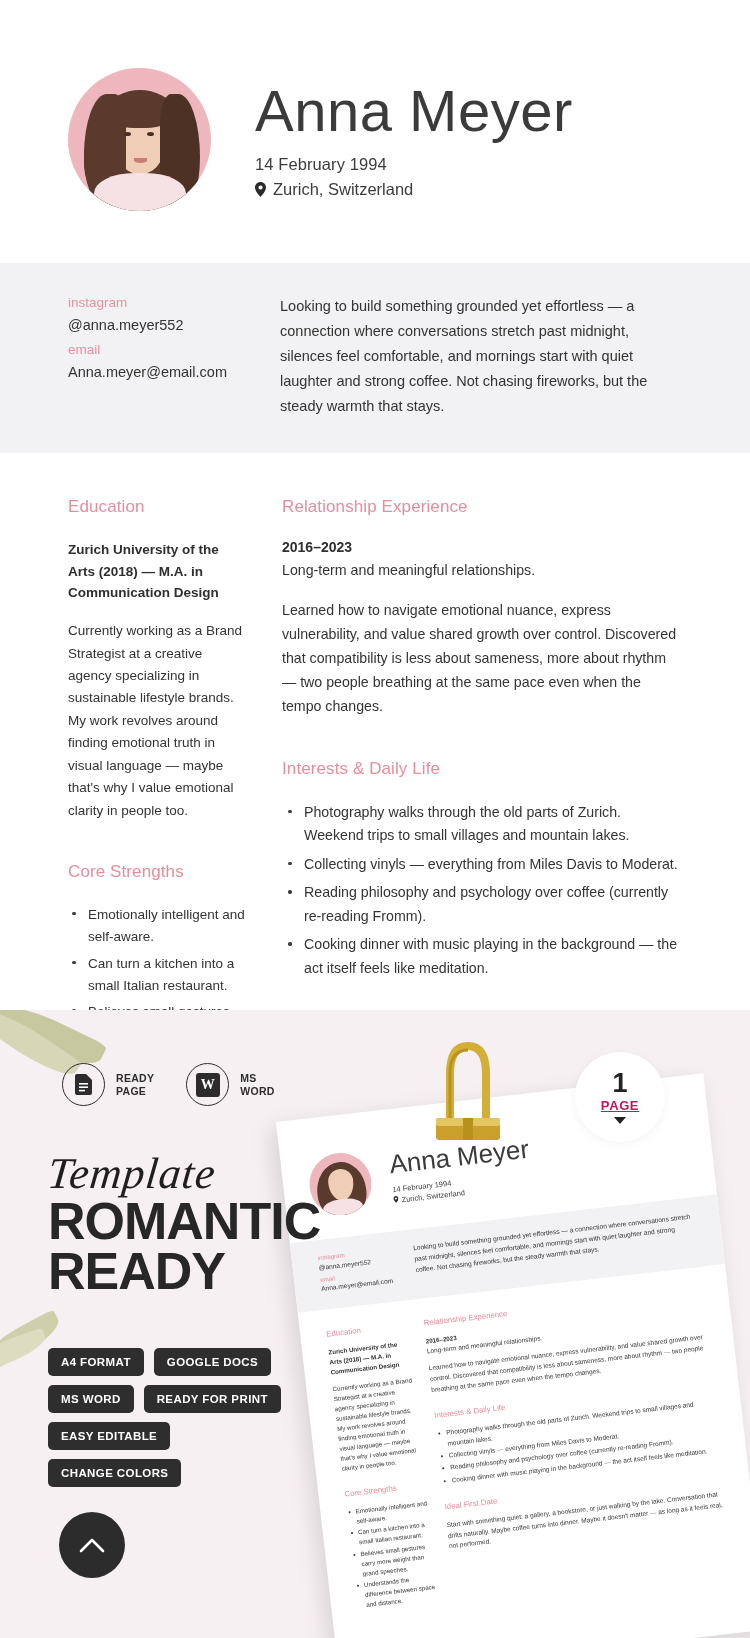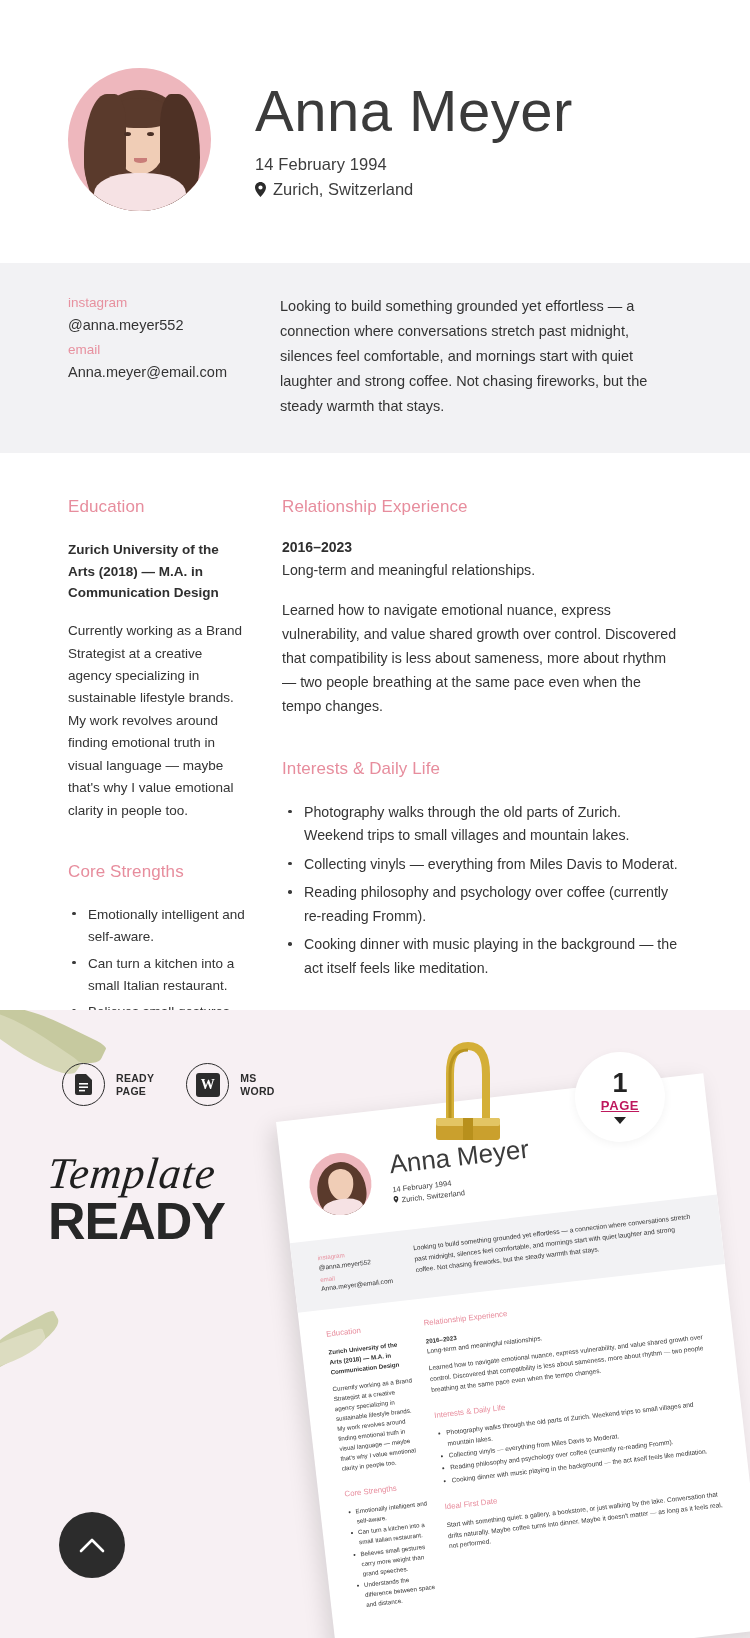--- a/index.html
+++ b/index.html
@@ -574,23 +574,32 @@
   </div>
 
   <div class="page-badge">
     <div class="num">1</div>
     <div class="lbl">PAGE</div>
     <div class="caret"></div>
   </div>
 
   <div class="promo-title">
     <div class="tmpl-script">Template</div>
+    <div class="big-word">ROMANTIC</div>
     <div class="big-word">READY</div>
   </div>
 
+  <div class="tags">
+    <span class="tag">A4 FORMAT</span>
+    <span class="tag">GOOGLE DOCS</span>
+    <span class="tag">MS WORD</span>
+    <span class="tag">READY FOR PRINT</span>
+    <span class="tag">EASY EDITABLE</span>
+    <span class="tag">CHANGE COLORS</span>
+  </div>
 
   <div class="top-btn">
     <svg width="26" height="16" viewBox="0 0 26 16">
       <path d="M2 14 L13 3 L24 14" fill="none" stroke="#ffffff" stroke-width="2.6" stroke-linecap="round" stroke-linejoin="round"></path>
     </svg>
   </div>
 
 </div>
 
 </body></html>

